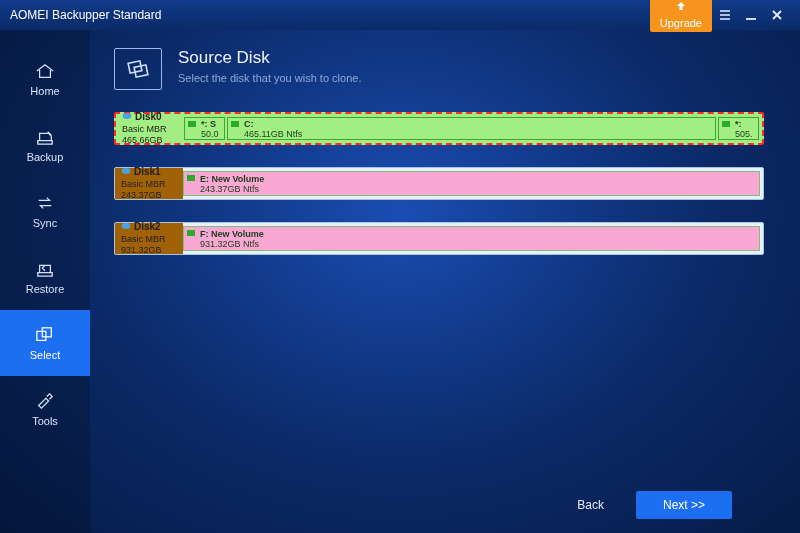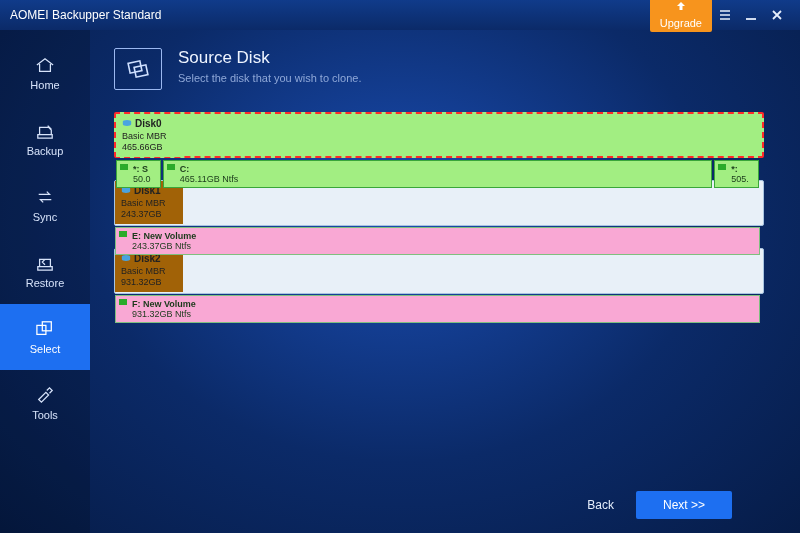--- a/index.html
+++ b/index.html
@@ -5,47 +5,47 @@
 * { box-sizing: border-box; margin: 0; padding: 0; font-family: "Segoe UI", Tahoma, sans-serif; }
 html, body { width: 800px; height: 533px; overflow: hidden; background: #000; }
 .app { width: 800px; height: 533px; background: radial-gradient(ellipse at 50% 40%, #1a4db3 0%, #0b2a68 55%, #061c48 100%); color: #fff; display: flex; flex-direction: column; }
 .titlebar { height: 30px; display: flex; align-items: center; padding: 0 10px; background: linear-gradient(#103b8a,#0b2a68); font-size: 12px; }
 .titlebar .title { flex: none; text-align: right; }
 .titlebar .spacer { flex: 1; }
 .upgrade-btn { background: #f7941d; color: #fff; font-size: 11px; padding: 3px 10px; border-radius: 2px; display: flex; align-items: center; gap: 4px; cursor: pointer; flex-direction: column; }
 .title-icon { width: 26px; height: 22px; display: flex; align-items: center; justify-content: center; cursor: pointer; font-size: 13px; color: #e6eefc; }
 .title-icon.menu svg { width: 14px; height: 14px; }
 .body { flex: 1; display: flex; min-height: 0; }
-.sidebar { width: 90px; background: rgba(0,0,0,0.18); display: flex; flex-direction: column; padding-top: 10px; }
+.sidebar { width: 90px; background: rgba(0,0,0,0.18); display: flex; flex-direction: column; padding-top: 16px; }
 .side-item { height: 66px; display: flex; flex-direction: column; align-items: center; justify-content: center; gap: 4px; font-size: 11px; color: #d7e3fa; cursor: pointer; }
 .side-item.selected { background: #1d6ff1; color: #fff; }
 .side-ico { width: 24px; height: 20px; display: flex; align-items: center; justify-content: center; }
 .side-ico svg { width: 22px; height: 18px; stroke: currentColor; fill: none; stroke-width: 1.4; }
 .main { flex: 1; display: flex; flex-direction: column; padding: 18px 34px 0 24px; min-width: 0; justify-content: center; }
 .header { display: flex; gap: 16px; align-items: flex-start; margin-bottom: 22px; }
 .header-icon { width: 48px; height: 42px; border: 1.5px solid #9bb8f0; border-radius: 2px; display: flex; align-items: center; justify-content: center; }
 .header-icon svg { width: 26px; height: 22px; stroke: #cfe0ff; fill: none; stroke-width: 1.6; }
 .header h1 { font-size: 17px; font-weight: 400; color: #eef4ff; margin-bottom: 4px; }
 .header p { font-size: 11px; color: #8fa8d8; }
 .disks { flex: 1; overflow: auto; display: flex; flex-direction: column; gap: 22px; padding-right: 2px; }
-.disk { display: flex; height: 46px; border-radius: 2px; flex-direction: column; }
+.disk { display: flex; height: 33px; border-radius: 2px; }
 .disk .info { width: 68px; padding: 4px 6px; font-size: 9px; line-height: 1.25; color: #222; display: flex; flex-direction: column; justify-content: center; }
 .disk .info .name { font-weight: 700; font-size: 10px; display: flex; align-items: center; gap: 3px; }
 .disk .info .name svg { width: 10px; height: 8px; }
 .disk .parts { flex: 1; display: flex; gap: 2px; padding: 3px 3px 3px 0; }
 .part { border: 1px solid #6c9; background: #dff7d6; position: relative; padding: 3px 4px; font-size: 9px; color: #1b3a1b; overflow: hidden; display: flex; flex-direction: column; justify-content: center; }
 .part .marker { position: absolute; left: 3px; top: 3px; width: 8px; height: 6px; background: #2aab2a; }
 .part .letter { font-weight: 700; }
 .disk.unselected { background: #e8f0f8; border: 1px solid #a8c4e0; }
 .disk.unselected .info { background: #a16207; }
 .disk.unselected .part { background: #f9a8d4; border-color: #7fbf7f; }
 .disk.selected { background: #a2ee82; border: 2px dashed #ff2a2a; }
 .disk.selected .info { background: #a2ee82; }
 .disk.selected .part { background: #a2ee82; border-color: #3aa63a; }
-.footer { height: 56px; display: flex; align-items: center; justify-content: flex-end; gap: 2px; padding-right: 34px; }
+.footer { height: 56px; display: flex; align-items: center; justify-content: flex-end; gap: 12px; padding-right: 34px; }
 .btn { height: 28px; padding: 0 20px; font-size: 12px; display: flex; align-items: center; justify-content: center; cursor: pointer; border-radius: 2px; }
 .btn.back { background: transparent; color: #e6eefc; }
 .btn.next { background: #1d6ff1; color: #fff; min-width: 96px; }
 </style>
 </head>
 <body>
 <div class="app">
 
   <div class="titlebar">
     <span class="title">AOMEI Backupper Standard</span>

